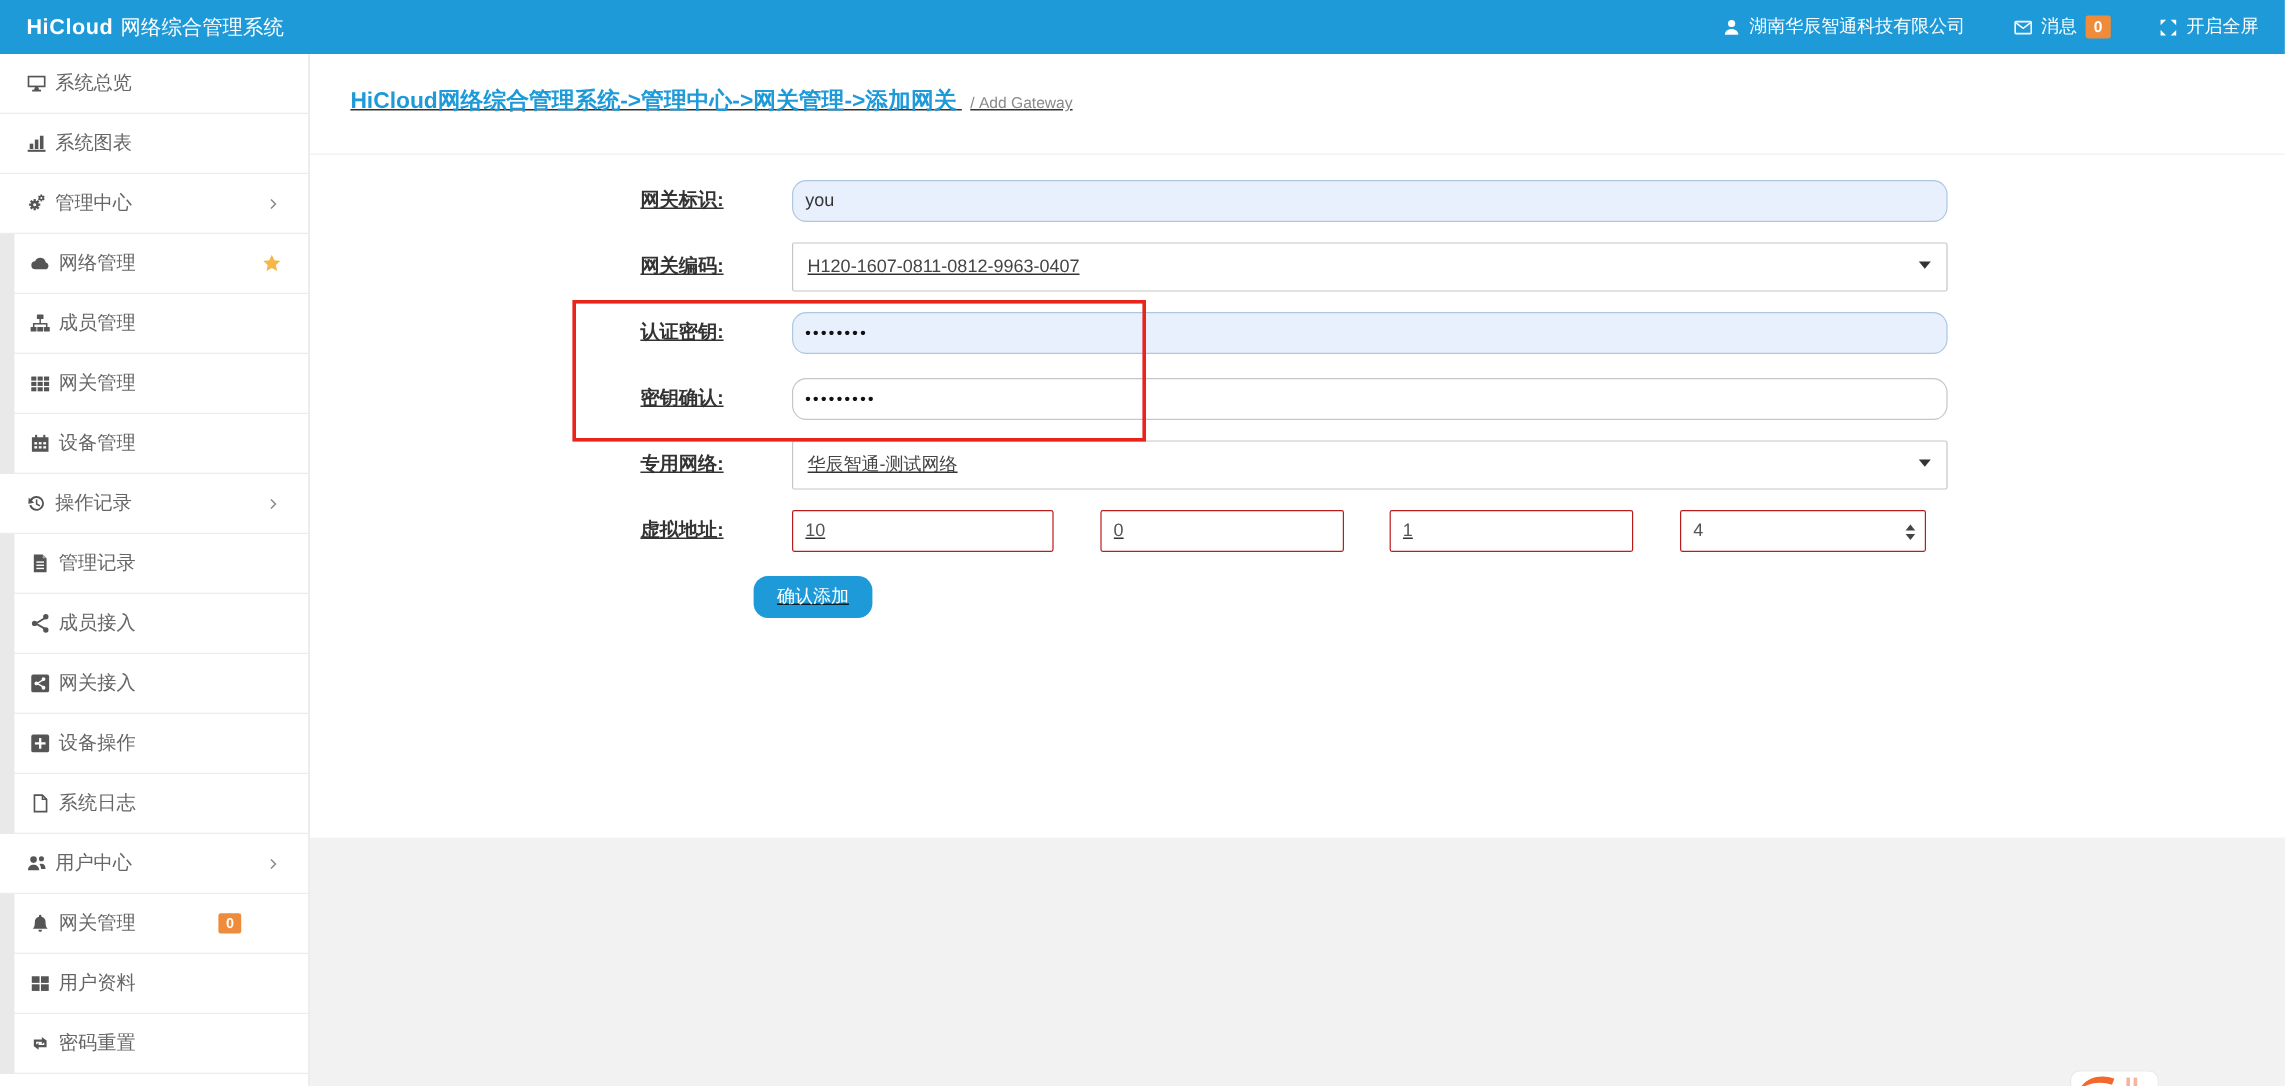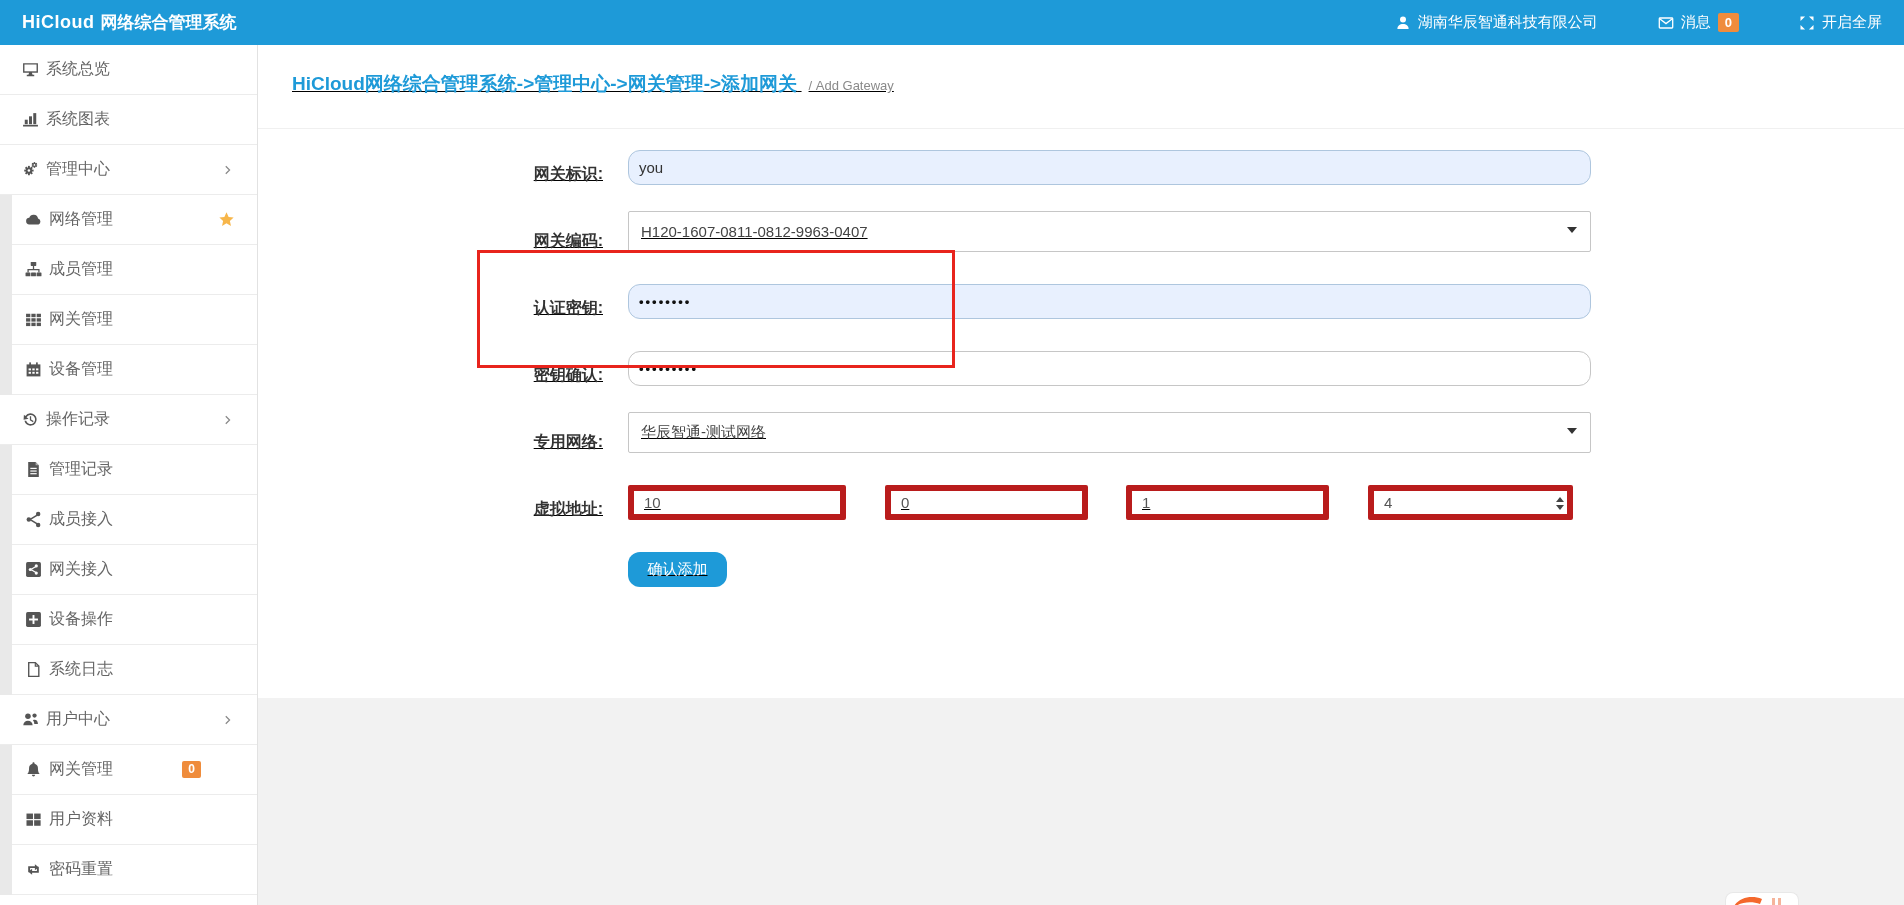--- a/index.html
+++ b/index.html
@@ -4,22 +4,22 @@
 <style>
   * { box-sizing: border-box; margin: 0; padding: 0; }
   html,body { width:1904px; height:905px; overflow:hidden; background:#fff;
     font-family:"Liberation Sans","DejaVu Sans",sans-serif; }
 
   
   .navbar { position:absolute; left:0; top:0; width:1904px; height:45px;
     background:#1e9ad8; color:#fff; display:flex; align-items:center; z-index:20; }
   .brand { padding-left:22px; display:flex; align-items:baseline; cursor:pointer; }
   .brand-bold { font-size:18px; font-weight:bold; letter-spacing:.5px; }
-  .brand-rest { font-size:17px; font-weight:bold; margin-left:6px; }
-  .nav-right { margin-left:auto; display:flex; align-items:center; gap:60px; padding-right:22px; }
+  .brand-rest { font-size:17px; font-weight:normal; margin-left:6px; }
+  .nav-right { margin-left:auto; display:flex; align-items:center; gap:40px; padding-right:22px; }
   .nav-item { display:flex; align-items:center; gap:7px; font-size:15px; cursor:pointer; color:#fff; }
   .nav-item svg { display:block; }
   .badge { background:#ef8c3c; color:#fff; font-size:13px; font-weight:bold;
     padding:2px 7px; border-radius:2px; line-height:15px; }
 
   
   .sidebar { position:absolute; left:0; top:45px; width:258px; bottom:0;
     background:#fff; border-right:1px solid #e2e2e2; z-index:10; }
   .srow { position:relative; height:50px; display:flex; align-items:center;
     border-bottom:1px solid #ececec; padding-left:22px; cursor:pointer; color:#666; }
@@ -36,36 +36,36 @@
   .sbadge { margin-left:auto; margin-right:56px; background:#ef8c3c; color:#fff;
     font-size:12px; font-weight:bold; padding:2px 6px; border-radius:2px; line-height:13px; }
 
   
   .main { position:absolute; left:258px; top:45px; width:1646px; height:653px; background:#fff;text-decoration:underline; }
   .pagehead { height:84px; padding:26px 0 0 34px; border-bottom:1px solid #f0f0f0; }
   .crumb { color:#1e9ad8; font-size:19px; font-weight:bold; }
   .crumb-sub { color:#8a8a8a; font-size:13px; margin-left:7px; }
 
   .form { padding-top:21px; }
-  .frow { display:flex; align-items:flex-end; margin-bottom:32px; height:35px; }
+  .frow { display:flex; align-items:center; margin-bottom:20px; height:35px;gap:32px; }
   .flabel { width:345px; text-align:right; font-size:16px; font-weight:bold; color:#333; flex:0 0 auto; }
   .fwidget { margin-left:25px; position:relative; }
   input.txt { width:963px; height:35px; border:1px solid #c6c6c6; border-radius:12px;
     padding:0 10px; font-size:15px; color:#333; outline:none;
     font-family:"Liberation Sans","DejaVu Sans",sans-serif; }
   input.autofill { background:#e8f0fe; border-color:#aec6de; }
   input.masked { font-size:13px; font-weight:bold; letter-spacing:2px; color:#111; }
   .select { width:963px; height:41px; border:1px solid #c6c6c6; border-radius:2px;
     background:#fff; display:flex; align-items:center; padding:0 30px 0 12px;
     font-size:15px; color:#444; cursor:pointer; position:relative; }
   .caret { position:absolute; right:13px; top:15px; width:0; height:0;
     border-left:5px solid transparent; border-right:5px solid transparent;
     border-top:6px solid #333; }
   .octets { display:flex; margin-left:25px; align-items:center; }
-  input.octet { height:35px; border:6px solid #b91c1c; border-radius:2px;
+  input.octet { height:35px; border:1px solid #b91c1c; border-radius:2px;
     padding:0 10px; font-size:15px; color:#555; outline:none;
     font-family:"Liberation Sans","DejaVu Sans",sans-serif; }
   .o1 { width:218px; margin-right:39px; }
   .o2 { width:203px; margin-right:38px; }
   .o3 { width:203px; margin-right:39px; }
   .owrap { position:relative; width:205px; }
   .o4 { width:205px; border:2px solid #55b4e6; padding-right:22px; }
   .spinner { position:absolute; right:6px; top:6px; width:14px; height:24px;
     display:flex; flex-direction:column; align-items:center; justify-content:center;
     gap:3px; cursor:pointer; }

